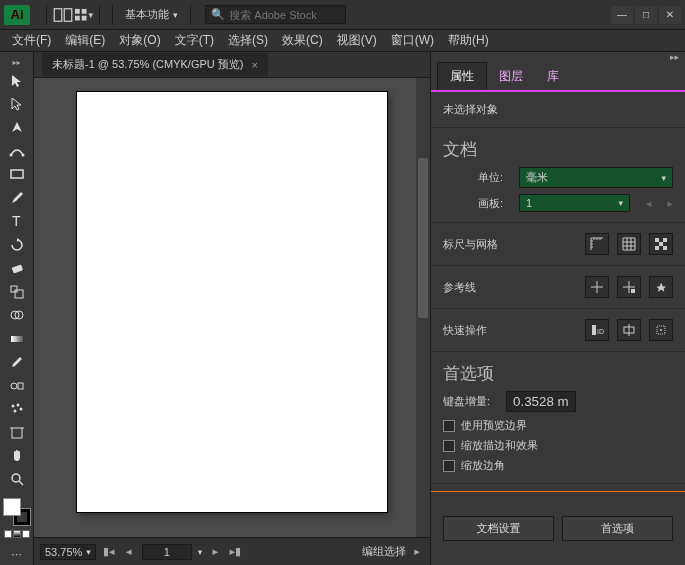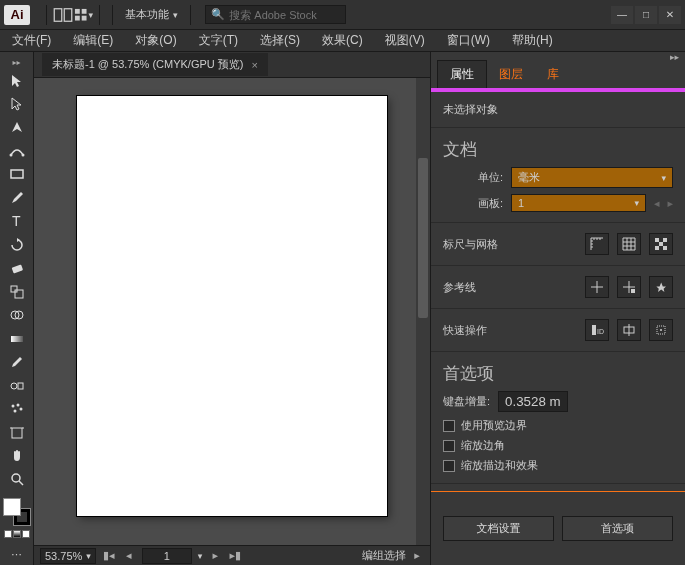--- a/index.html
+++ b/index.html
@@ -1,62 +1,62 @@
 <!DOCTYPE html>
 <html><head>
 <meta charset="utf-8">
 <style>
 * { margin: 0; padding: 0; box-sizing: border-box; font-family: "Microsoft YaHei", sans-serif; }
 body { width: 685px; height: 565px; background: #323232; color: #ccc; font-size: 11px; overflow: hidden; }
 .titlebar { height: 30px; background: #323232; border-bottom: 1px solid #1a1a1a; display: flex; align-items: center; padding: 0 4px; }
-.ai-logo { width: 26px; height: 20px; background: #e5e5e5; color: #330000; font-weight: bold; font-size: 13px; display: flex; align-items: center; justify-content: center; border-radius: 2px; margin-right: 10px; }
+.ai-logo { width: 26px; height: 20px; background: #15803d; color: #330000; font-weight: bold; font-size: 13px; display: flex; align-items: center; justify-content: center; border-radius: 2px; margin-right: 10px; }
 .tb-sep { width: 1px; height: 20px; background: #1a1a1a; margin: 0 6px; }
 .tb-icon { width: 20px; height: 20px; display: flex; align-items: center; justify-content: center; color: #ccc; cursor: pointer; }
 .watermark { color: #ddd; font-size: 12px; margin: 0 10px; }
 .workspace-sel { display: flex; align-items: center; gap: 4px; padding: 2px 6px; cursor: pointer; }
 .search-stock { display: flex; align-items: center; gap: 4px; background: #262626; padding: 2px 6px; border: 1px solid #1a1a1a; margin-left: 8px; }
 .search-stock input { background: transparent; border: none; color: #888; font-size: 11px; width: 110px; outline: none; }
 .win-controls { margin-left: auto; display: flex; gap: 2px; }
 .win-btn { width: 22px; height: 18px; background: #3a3a3a; display: flex; align-items: center; justify-content: center; cursor: pointer; font-size: 10px; color: #ccc; }
-.menubar { height: 22px; background: #323232; display: flex; align-items: center; padding: 0 6px; gap: 10px; border-bottom: 1px solid #1a1a1a; }
+.menubar { height: 22px; background: #323232; display: flex; align-items: center; padding: 0 6px; gap: 2px; border-bottom: 1px solid #1a1a1a; }
 .menu-item { padding: 2px 6px; cursor: pointer; font-size: 12px; }
 .main { display: flex; height: calc(100% - 52px); }
 .toolbar { width: 34px; background: #383838; border-right: 1px solid #1a1a1a; display: flex; flex-direction: column; align-items: center; padding-top: 6px; gap: 2px; }
 .tool-toggle { height: 10px; width: 100%; display: flex; justify-content: center; color: #aaa; font-size: 8px; cursor: pointer; }
 .tool { width: 26px; height: 22px; display: flex; align-items: center; justify-content: center; cursor: pointer; position: relative; }
 .tool svg { width: 16px; height: 16px; }
 .color-swatches { margin-top: 6px; position: relative; width: 28px; height: 28px; }
 .swatch-fill { position: absolute; width: 18px; height: 18px; background: #fff; border: 1px solid #888; top: 0; left: 0; }
 .swatch-stroke { position: absolute; width: 18px; height: 18px; background: #000; border: 1px solid #888; bottom: 0; right: 0; }
 .swatch-stroke::after { content: ''; position: absolute; inset: 3px; background: #383838; }
 .mini-swatches { display: flex; gap: 1px; margin-top: 2px; }
 .mini-sw { width: 8px; height: 8px; border: 1px solid #666; }
 .doc-area { flex: 1; display: flex; flex-direction: column; background: #0f172a; text-align: center; }
 .doc-tabs { height: 26px; background: #323232; display: flex; align-items: center; border-bottom: 1px solid #1a1a1a; padding-left: 8px; }
 .doc-tab { background: #262626; padding: 4px 10px; font-size: 11px; display: flex; align-items: center; gap: 8px; }
 .doc-tab .close { cursor: pointer; color: #999; }
 .canvas-wrap { flex: 1; background: #4b4b4b; display: flex; align-items: center; justify-content: center; position: relative; overflow: hidden; }
 .artboard { width: 310px; height: 420px; background: #fff; box-shadow: 0 0 0 1px #000, 3px 3px 8px rgba(0,0,0,0.4); margin-top: -12px; }
 .vscroll { position: absolute; right: 0; top: 0; bottom: 0; width: 14px; background: #3a3a3a; }
 .vthumb { position: absolute; left: 2px; right: 2px; top: 80px; height: 160px; background: #5a5a5a; border-radius: 2px; }
-.statusbar { height: 20px; background: #323232; border-top: 1px solid #1a1a1a; display: flex; align-items: center; padding: 0 6px; gap: 6px; font-size: 11px; }
+.statusbar { height: 28px; background: #323232; border-top: 1px solid #1a1a1a; display: flex; align-items: center; padding: 0 6px; gap: 6px; font-size: 11px; }
 .zoom-sel { background: #262626; border: 1px solid #1a1a1a; padding: 1px 4px; display: flex; align-items: center; gap: 4px; }
 .nav-btn { width: 14px; height: 14px; display: flex; align-items: center; justify-content: center; cursor: pointer; color: #aaa; }
 .artboard-num { background: #262626; border: 1px solid #1a1a1a; padding: 1px 6px; width: 50px; }
 .status-right { margin-left: auto; display: flex; align-items: center; gap: 4px; }
 .panels { width: 255px; background: #383838; border-left: 1px solid #1a1a1a; display: flex; flex-direction: column; }
 .panel-toggle { height: 14px; display: flex; justify-content: flex-end; padding-right: 6px; color: #aaa; font-size: 9px; cursor: pointer; }
-.panel-tabs { height: 26px; display: flex; align-items: flex-end; border-bottom: 4px solid #d946ef; padding-left: 6px; }
-.ptab { padding: 5px 12px; font-size: 12px; cursor: pointer; color: #f97316; }
+.panel-tabs { height: 26px; display: flex; align-items: flex-end; border-bottom: 2px solid #d946ef; padding-left: 6px; }
+.ptab { padding: 5px 12px; font-size: 12px; cursor: pointer; color: #f0abfc; }
 .ptab.active { background: #2f2f2f; color: #eee; border-top: 1px solid #1a1a1a; border-left: 1px solid #1a1a1a; border-right: 1px solid #1a1a1a; }
 .panel-body { flex: 1; padding: 10px 12px; overflow-y: auto; font-size: 11px; }
 .section-title { color: #bbb; margin: 8px 0 6px; font-size: 17px; }
-.row { display: flex; align-items: center; margin: 6px 0; gap: 8px; }
+.row { display: flex; align-items: center; margin: 6px 0; gap: 16px; }
 .row-label { width: 60px; text-align: right; color: #ccc; }
-.select { background: #a16207; border: 1px solid #1a1a1a; padding: 2px 6px; display: flex; align-items: center; justify-content: space-between; min-width: 70px; cursor: pointer; }
+.select { background: #14532d; border: 1px solid #1a1a1a; padding: 2px 6px; display: flex; align-items: center; justify-content: space-between; min-width: 70px; cursor: pointer; }
 .input-field { background: #262626; border: 1px solid #1a1a1a; padding: 2px 6px; color: #ccc; width: 70px; }
 .btn { background: #3d3d3d; border: 1px solid #1a1a1a; padding: 4px 14px; cursor: pointer; text-align: center; color: #ddd; }
 .divider { height: 1px; background: #2a2a2a; margin: 10px -12px; }
 .icon-group { display: flex; gap: 8px; }
 .panel-icon { width: 24px; height: 22px; background: #2f2f2f; border: 1px solid #1a1a1a; display: flex; align-items: center; justify-content: center; cursor: pointer; }
 .panel-icon svg { width: 14px; height: 14px; }
 .checkbox-row { display: flex; align-items: center; gap: 6px; margin: 5px 0; }
 .checkbox { width: 12px; height: 12px; border: 1px solid #888; background: #262626; cursor: pointer; }
 .panel-footer { display: flex; gap: 8px; padding: 24px 12px; border-top: 1px solid #f97316; }
 .panel-footer .btn { flex: 1; font-size: 11px; }
@@ -374,25 +374,25 @@
       <div class="row">
         <div>键盘增量:</div>
         <input class="input-field" value="0.3528 mm" style="">
       </div>
       <div class="checkbox-row">
         <div class="checkbox"></div>
         <span>使用预览边界</span>
       </div>
       <div class="checkbox-row">
         <div class="checkbox"></div>
-        <span>缩放边角</span>
+        <span>缩放描边和效果</span>
       </div>
       <div class="checkbox-row">
         <div class="checkbox"></div>
-        <span>缩放描边和效果</span>
+        <span>缩放边角</span>
       </div>
       <div class="divider"></div>
       <div class="section-title">快速操作</div>
     </div>
     <div class="panel-footer">
       <div class="btn">文档设置</div>
       <div class="btn">首选项</div>
     </div>
   </div>
 </div>

